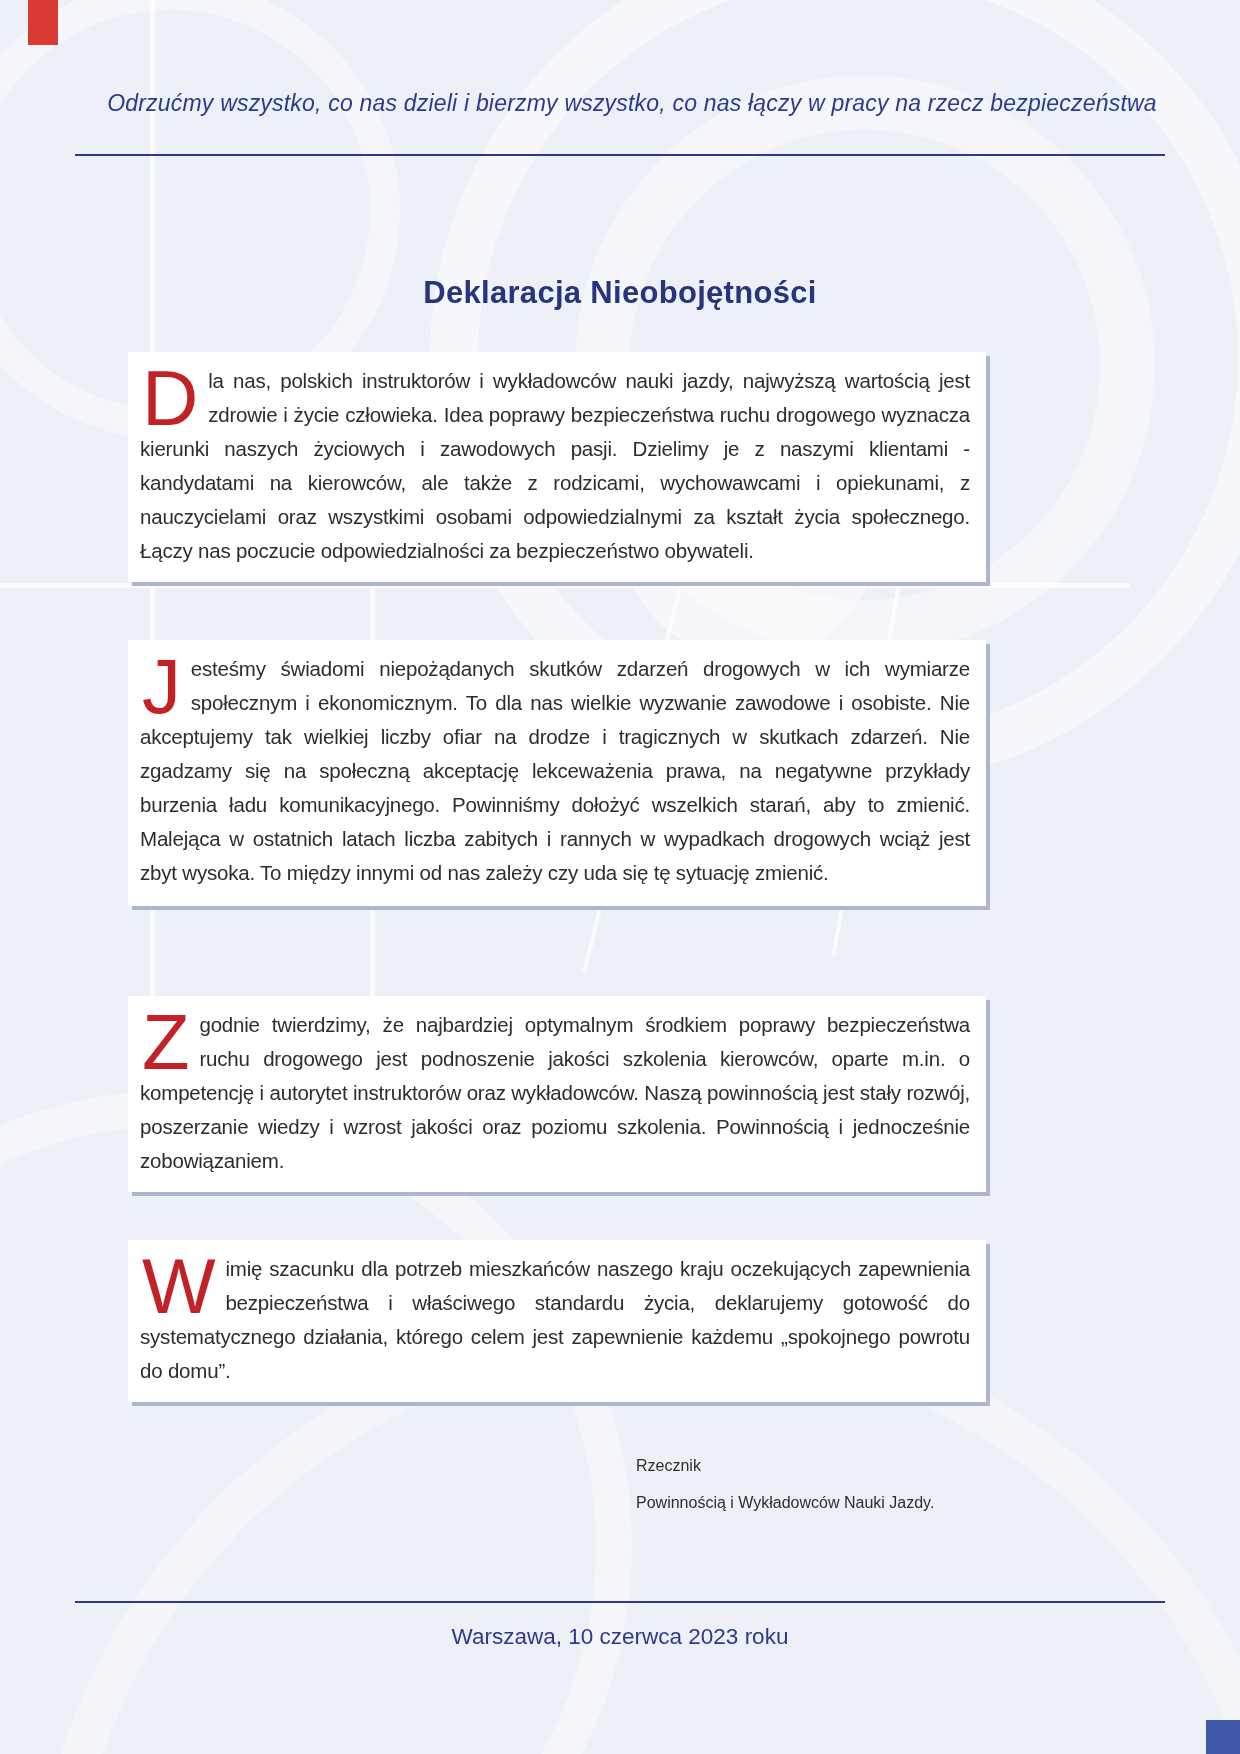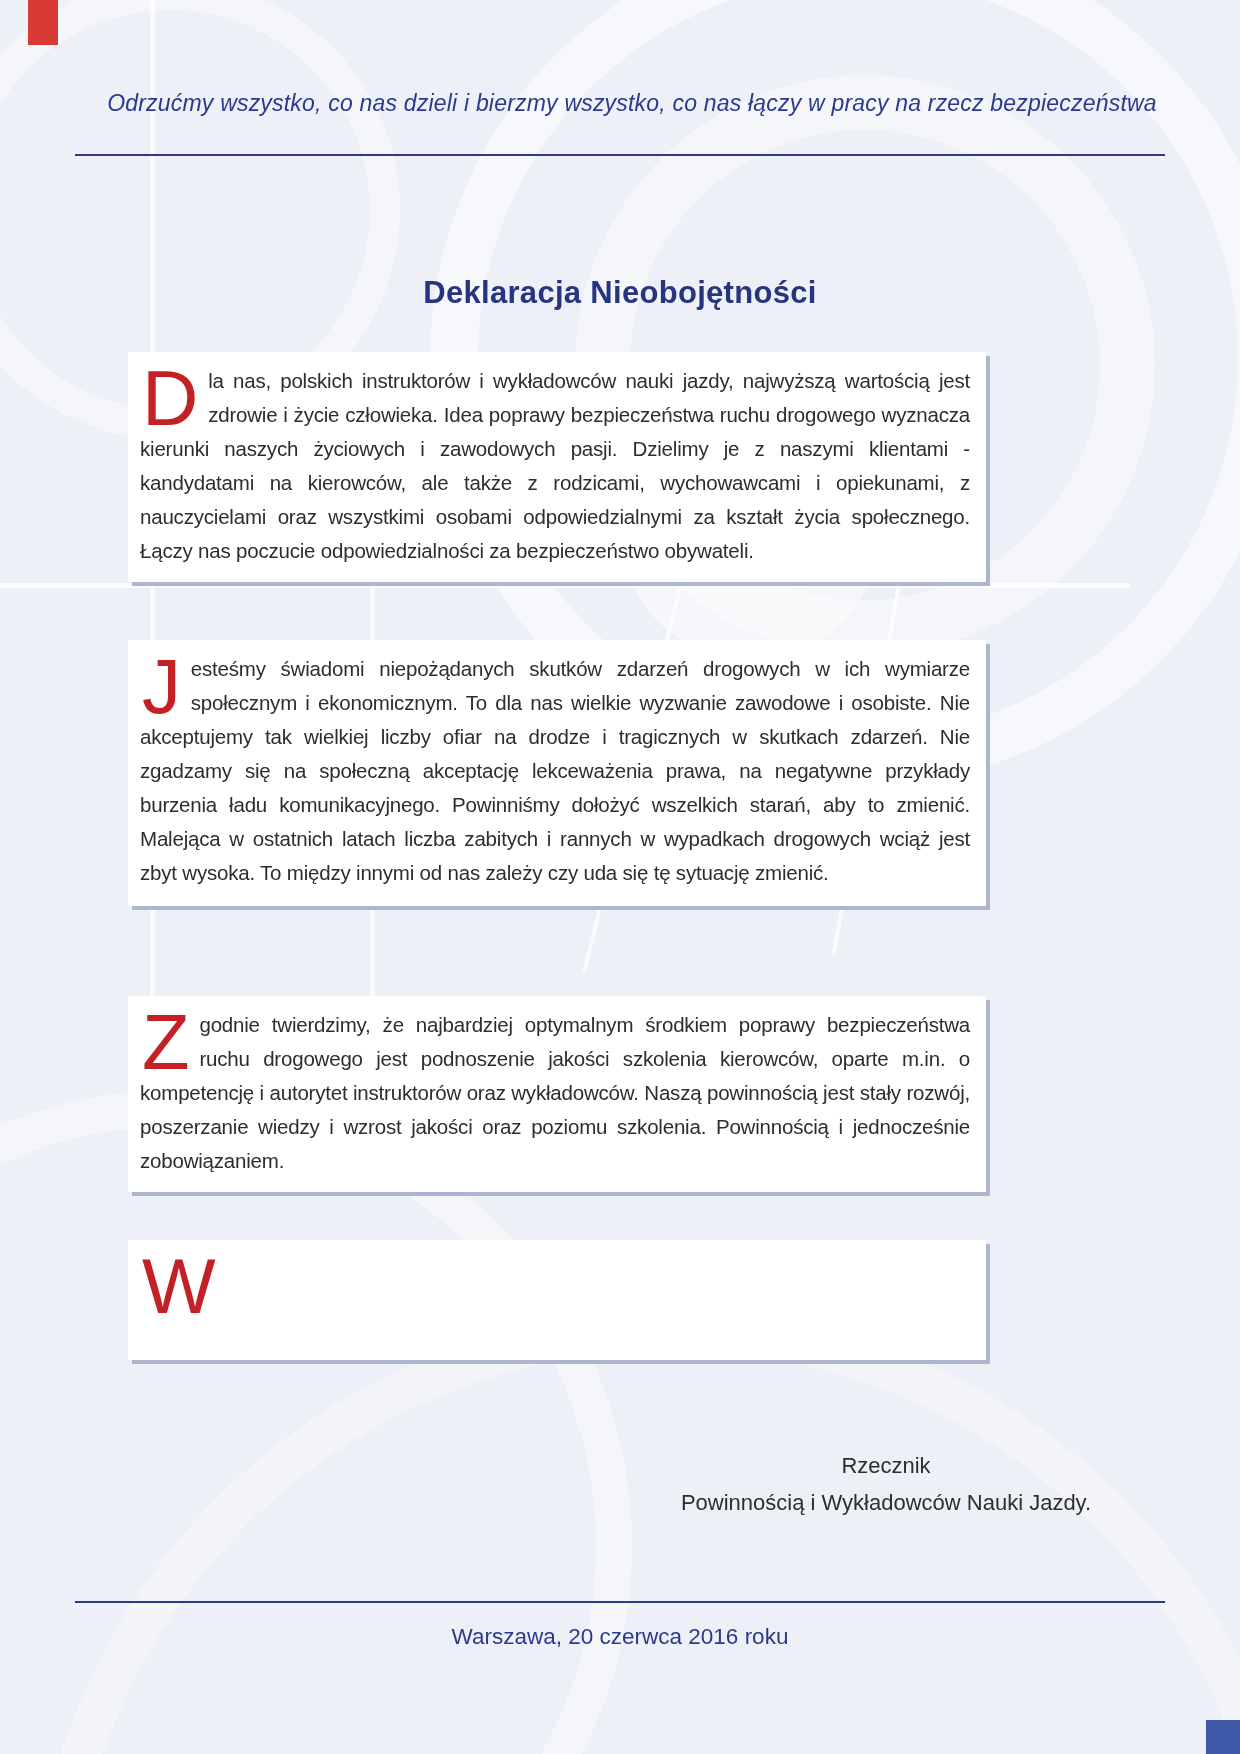--- a/index.html
+++ b/index.html
@@ -66,22 +66,22 @@
     float: left;
     color: #c42127;
     font-size: 78px;
     line-height: 64px;
     height: 66px;
     margin: 2px 10px 0 2px;
   }
 
   
   .signature {
-    position: absolute; top: 1447px; left: 668px; width: 436px;
-    text-align: center; font-size: 22px; line-height: 37px; color: #2e2e2e;
+    position: absolute; top: 1447px; left: 636px; width: 436px;
+    font-size: 16px; line-height: 37px; color: #2e2e2e;
   }
   .footer-date {
     position: absolute; top: 1624px; left: 0; width: 100%;
     text-align: center; font-size: 22.5px; color: #2b3a8d;
   }
 </style>
 </head>
 <body>
 
 <div class="page">
@@ -112,24 +112,24 @@
 
   <div class="card card-2">
     <span class="dropcap">J</span><span>esteśmy świadomi niepożądanych skutków zdarzeń drogowych w ich wymiarze społecznym i ekonomicznym. To dla nas wielkie wyzwanie zawodowe i osobiste. Nie akceptujemy tak wielkiej liczby ofiar na drodze i tragicznych w skutkach zdarzeń. Nie zgadzamy się na społeczną akceptację lekceważenia prawa, na negatywne przykłady burzenia ładu komunikacyjnego. Powinniśmy dołożyć wszelkich starań, aby to zmienić. Malejąca w ostatnich latach liczba zabitych i rannych w wypadkach drogowych wciąż jest zbyt wysoka. To między innymi od nas zależy czy uda się tę sytuację zmienić.</span>
   </div>
 
   <div class="card card-3">
     <span class="dropcap">Z</span><span>godnie twierdzimy, że najbardziej optymalnym środkiem poprawy bezpieczeństwa ruchu drogowego jest podnoszenie jakości szkolenia kierowców, oparte m.in. o kompetencję i autorytet instruktorów oraz wykładowców. Naszą powinnością jest stały rozwój, poszerzanie wiedzy i wzrost jakości oraz poziomu szkolenia. Powinnością i jednocześnie zobowiązaniem.</span>
   </div>
 
   <div class="card card-4">
-    <span class="dropcap">W</span>
+    <span class="dropcap">W</span><span>imię szacunku dla potrzeb mieszkańców naszego kraju oczekujących zapewnienia bezpieczeństwa i właściwego standardu życia, deklarujemy gotowość do systematycznego działania, którego celem jest zapewnienie każdemu „spokojnego powrotu do domu”.</span>
   </div>
 
   <div class="signature">
     <div>Rzecznik</div>
     <div>Powinnością i Wykładowców Nauki Jazdy.</div>
   </div>
 
   <div class="rule rule-bottom"></div>
-  <div class="footer-date">Warszawa, 20 czerwca 2016 roku</div>
+  <div class="footer-date">Warszawa, 10 czerwca 2023 roku</div>
 
 </div>
 
 </body></html>

